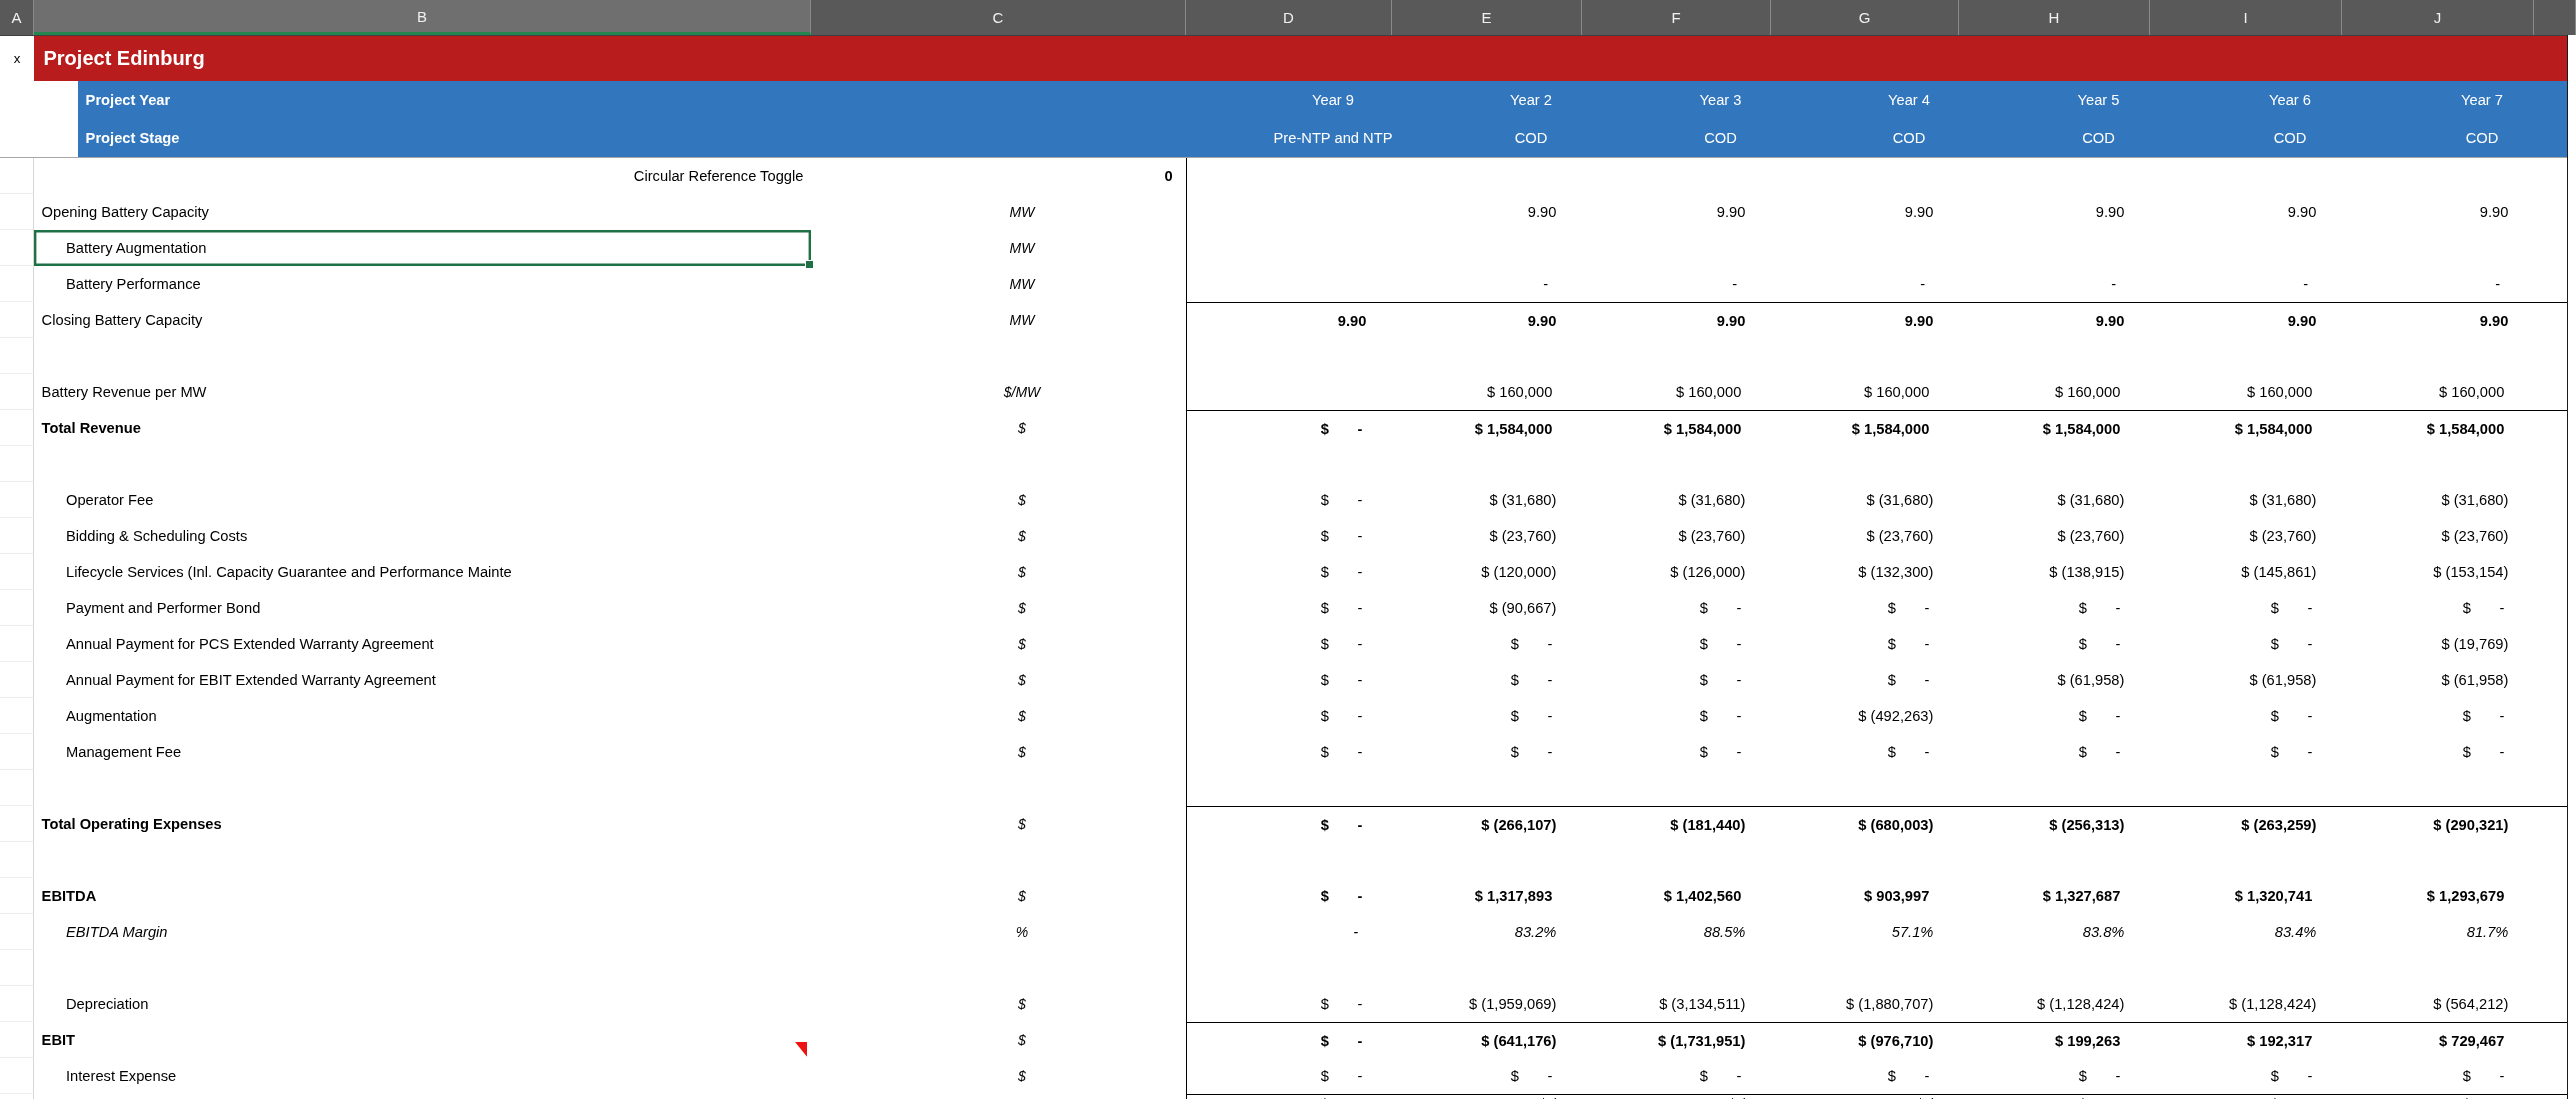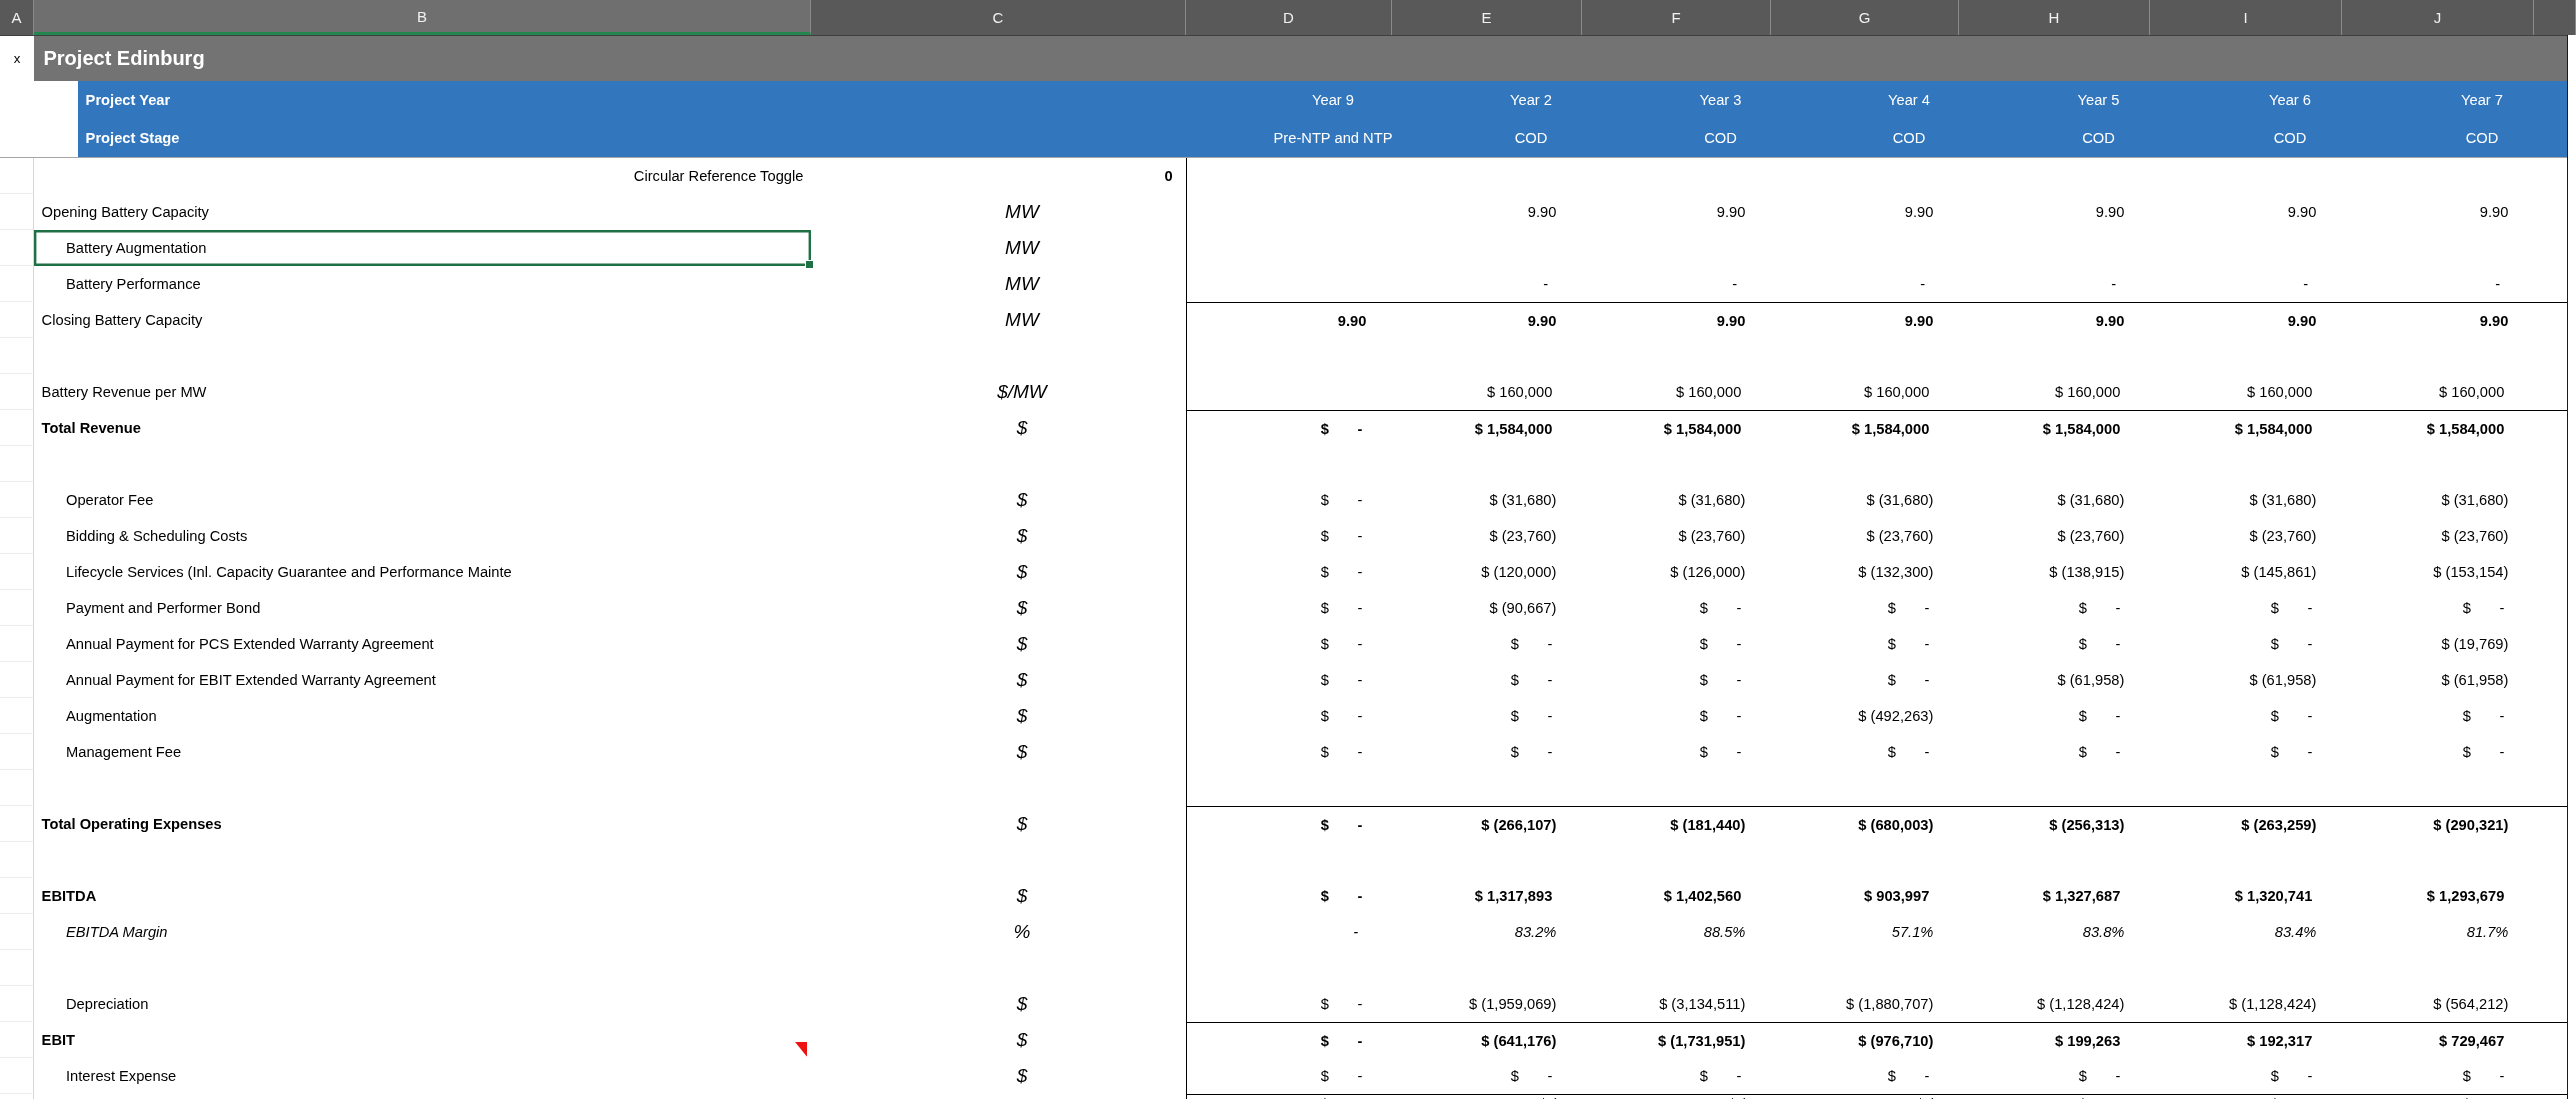--- a/index.html
+++ b/index.html
@@ -16,38 +16,38 @@
   .col-j{width:192px;} .col-k{width:46px;flex:1 1 auto;}
 
   
   .hdr-bar{height:35px;background:#595959;border-bottom:0.9px solid #3f3f3f;}
   .hcell{justify-content:center;color:#f1f1f1;font-size:15px;background:#595959;
          border-right:0.9px solid #8a8a8a;height:35px;}
   .hcell.sel{background:#6f6f6f;border-bottom:3.8px solid #23864f;}
 
   
   .title-row{height:45px;}
-  .band-navy{background:#737373;}
+  .band-navy{background:#b91c1c;}
   .band-blue{background:#3276bd;}
   .title-cell{color:#fff;font-size:20px;font-weight:bold;padding-left:9.5px;}
   .year-row,.stage-row{height:38px;}
   .stage-row{border-bottom:1.9px solid #a6a6a6;}
   .band-label{color:#fff;font-size:14.7px;font-weight:bold;padding-left:7.6px;margin-left:44px;}
   .band-val{color:#fff;font-size:14.7px;justify-content:center;}
   .corner-cell{background:#fff;font-size:13.3px;justify-content:center;color:#000;}
 
   
   .body-row{height:36px;}
   .body-row .col-a{border-right:0.9px solid #d6d6d6;border-bottom:0.9px solid #ececec;}
   .label-cell{font-size:14.7px;padding-left:7.6px;}
   .label-cell.indent{padding-left:32px;}
   .label-cell.bold span{font-weight:bold;}
   .label-cell.italic span{font-style:italic;}
   .label-cell.right{justify-content:flex-end;padding-right:7.6px;}
-  .unit-cell{font-size:19px;}
+  .unit-cell{font-size:14px;}
   .cunit{justify-content:center;font-style:italic;padding-left:47px;}
   .cnum{justify-content:flex-end;padding-right:13.3px;font-weight:bold;font-size:14.7px;}
   .vcell{justify-content:flex-end;padding-right:25.6px;font-size:14.7px;}
   .vcell.bold{font-weight:bold;}
   .vcell.italic{font-style:italic;}
   .body-row .col-d{border-left:1.4px solid #000;}
   .body-row.bt .col-d,.body-row.bt .col-e,.body-row.bt .col-f,.body-row.bt .col-g,
   .body-row.bt .col-h,.body-row.bt .col-i,.body-row.bt .col-j,.body-row.bt .col-k{border-top:1.9px solid #000;}
   .body-row.partial{height:7.6px;}
   .body-row.partial .cell{align-items:flex-start;padding-top:0.9px;}

